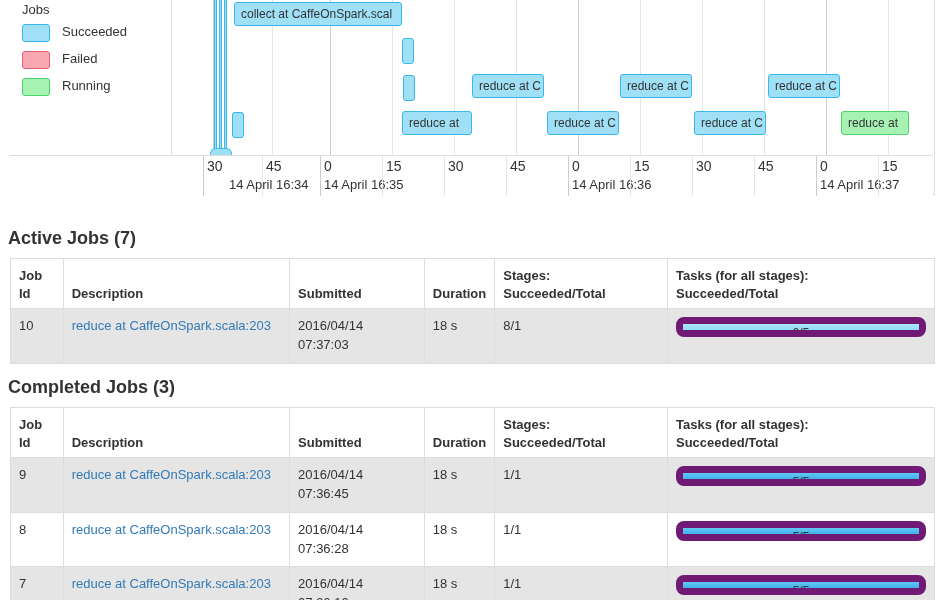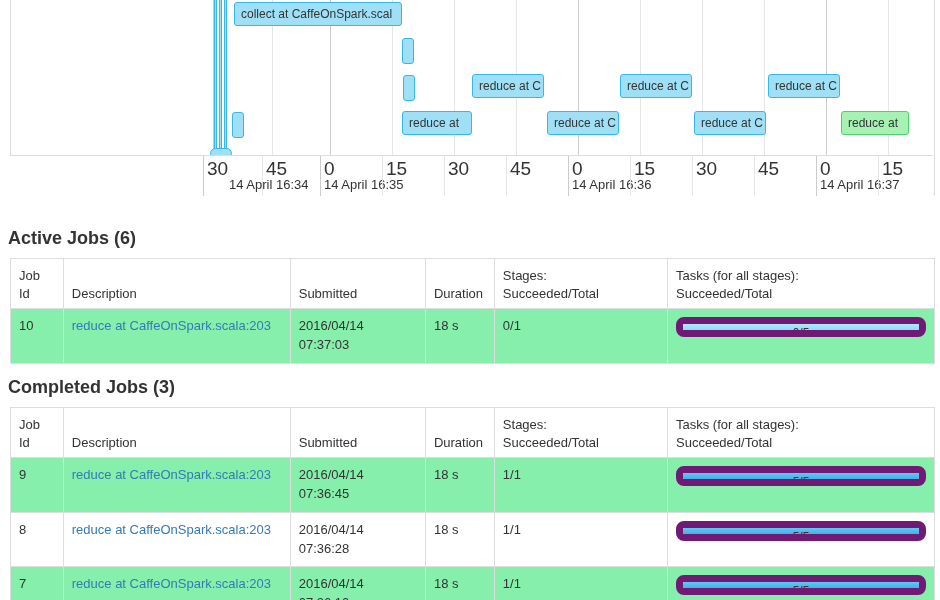--- a/index.html
+++ b/index.html
@@ -98,21 +98,21 @@
   .axis-tick {
     position: absolute;
     top: 0;
     width: 1px; height: 40px;
     background: #e6e6e6;
   }
   .axis-tick.major { background: #cccccc; }
   .axis-num {
     position: absolute;
     top: 2px;
-    font-size: 19px;
+    font-size: 14px;
     color: #333333;
     white-space: nowrap;
   }
   .axis-date {
     position: absolute;
     top: 21px;
     font-size: 13px;
     color: #333333;
     white-space: nowrap;
   }
@@ -131,34 +131,34 @@
     position: absolute;
     left: 10px;
     border-collapse: collapse;
     width: 925px;
     font-size: 13px;
   }
   table.jobs th {
     border: 1px solid #dddddd;
     text-align: left;
     vertical-align: bottom;
-    font-weight: normal;
+    font-weight: bold;
     padding: 8px 8px 6px 8px;
     color: #333333;
     background: #ffffff;
     line-height: 1.35;
   }
   table.jobs td {
     border: 1px solid #dddddd;
     vertical-align: top;
     padding: 8px;
     color: #333333;
     line-height: 1.45;
   }
-  tr.shaded td { background: #86efac; }
+  tr.shaded td { background: #e5e5e5; }
   .joblink { color: #337ab7; text-decoration: none; cursor: pointer; }
   .col-id   { width: 53px; }
   .col-desc { width: 228px; }
   .col-sub  { width: 136px; }
   .col-dur  { width: 69px; }
   .col-stg  { width: 174px; }
   .col-task { }
 
   .sub-line2 { display: block; }
 
@@ -190,20 +190,37 @@
     font-size: 12px;
     color: #333333;
   }
 </style>
 </head>
 <body>
 
 <div class="timeline-wrap">
   <div class="timeline-box"></div>
 
+  <div class="legend-panel">
+    <div class="legend-title">Jobs</div>
+    <div id="legend-rows">
+        <div class="legend-row" style="top: 22px;">
+          <span class="legend-swatch" style="background: rgb(159, 224, 247); border: 1px solid rgb(56, 183, 234);"></span>
+          <span class="legend-label">Succeeded</span>
+        </div>
+        <div class="legend-row" style="top: 49px;">
+          <span class="legend-swatch" style="background: rgb(249, 167, 176); border: 1px solid rgb(232, 98, 116);"></span>
+          <span class="legend-label">Failed</span>
+        </div>
+        <div class="legend-row" style="top: 76px;">
+          <span class="legend-swatch" style="background: rgb(166, 242, 179); border: 1px solid rgb(78, 209, 106);"></span>
+          <span class="legend-label">Running</span>
+        </div>
+      </div>
+  </div>
 
   <div class="plot">
     <div id="plot-gridlines">
         <div class="gridline major" style="left: 41px;"></div>
         <div class="gridline" style="left: 100px;"></div>
         <div class="gridline major" style="left: 158px;"></div>
         <div class="gridline" style="left: 220px;"></div>
         <div class="gridline" style="left: 282px;"></div>
         <div class="gridline" style="left: 344px;"></div>
         <div class="gridline major" style="left: 406px;"></div>
@@ -259,21 +276,21 @@
         <div class="axis-num" style="left: 748px;">45</div>
         <div class="axis-tick major" style="left: 806px;"></div>
         <div class="axis-num" style="left: 810px;">0</div>
         <div class="axis-date" style="left: 810px;">14 April 16:37</div>
         <div class="axis-tick" style="left: 868px;"></div>
         <div class="axis-num" style="left: 872px;">15</div>
       </div>
   </div>
 </div>
 
-<div class="section-title" style="top:228px;">Active Jobs (6)</div>
+<div class="section-title" style="top:228px;">Active Jobs (7)</div>
 
 <table class="jobs" style="top:258px;">
   <thead>
     <tr>
       <th class="col-id">
         <span>Job</span><br>
         <span>Id</span>
       </th>
       <th class="col-desc">Description</th>
       <th class="col-sub">Submitted</th>
@@ -287,21 +304,21 @@
         <span>Succeeded/Total</span>
       </th>
     </tr>
   </thead>
   <tbody id="active-rows">
       <tr class="shaded">
         <td class="col-id">10</td>
         <td class="col-desc"><a class="joblink">reduce at CaffeOnSpark.scala:203</a></td>
         <td class="col-sub"><span>2016/04/14</span><span class="sub-line2">07:37:03</span></td>
         <td class="col-dur">18 s</td>
-        <td class="col-stg">0/1</td>
+        <td class="col-stg">8/1</td>
         <td class="col-task">
           <div class="progress running">
             <div class="fill" style="width: 100%;"></div>
             <div class="ptext">0/5</div>
           </div>
         </td>
       </tr>
     </tbody>
 </table>
 

